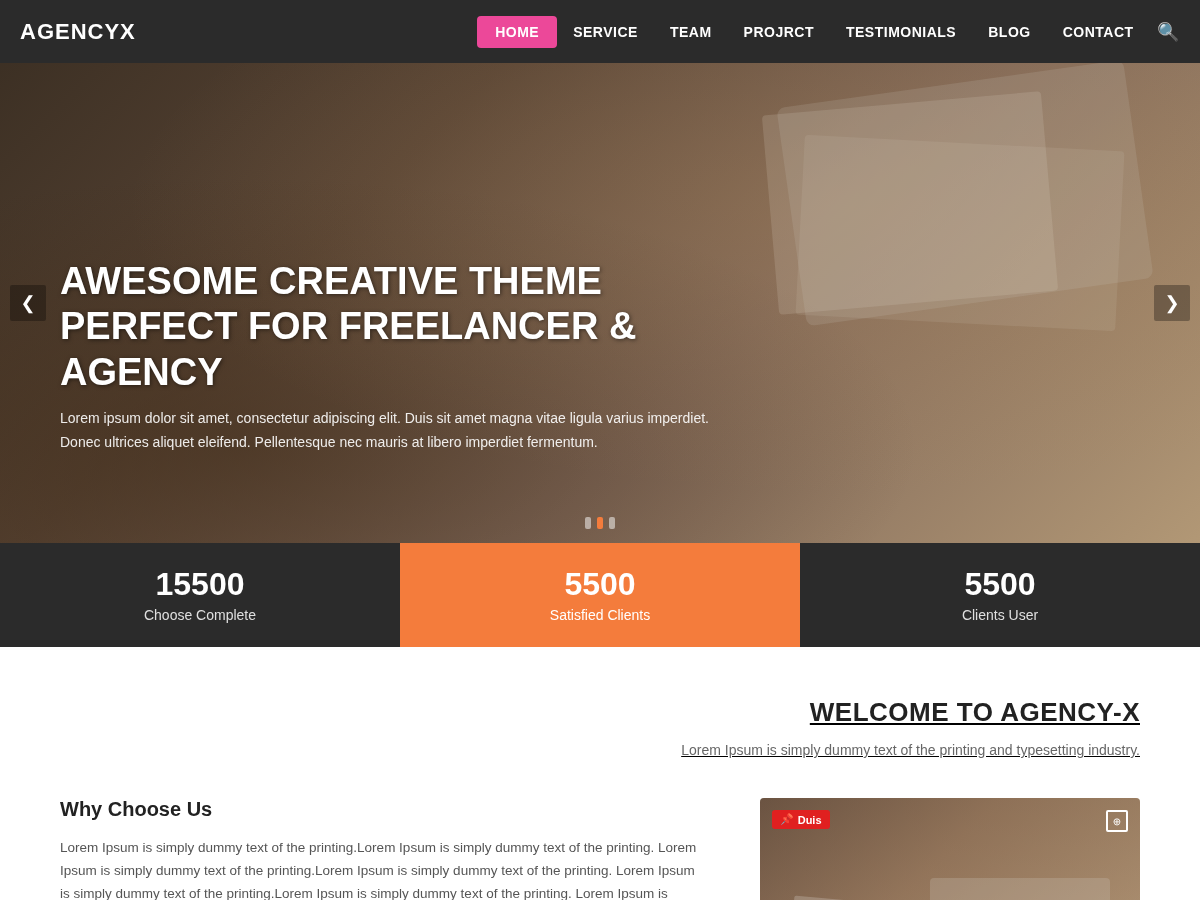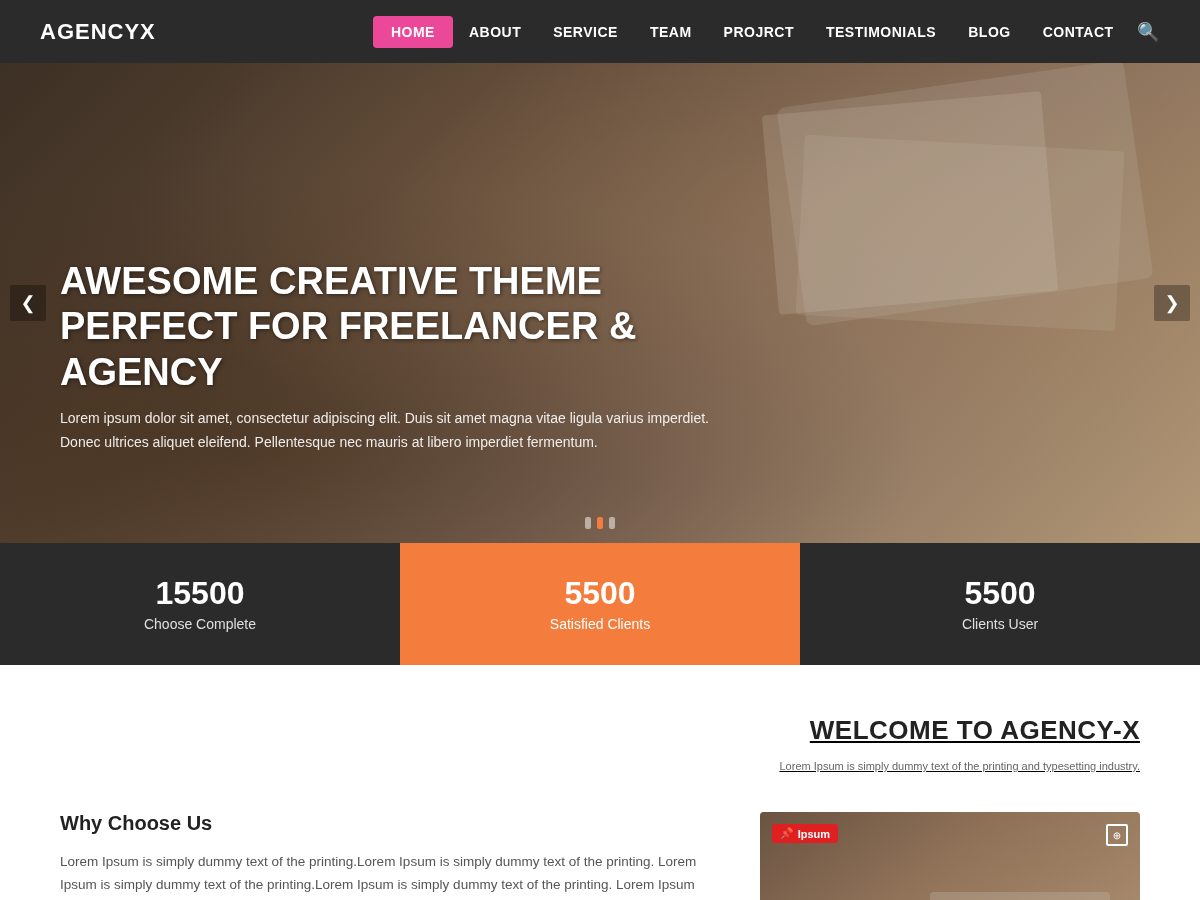--- a/index.html
+++ b/index.html
@@ -3,21 +3,21 @@
   <meta charset="utf-8">
   <style>
     * { margin: 0; padding: 0; box-sizing: border-box; }
     body { font-family: Arial, sans-serif; width: 1200px; overflow-x: hidden; background: #fff; }
 
     
     .navbar {
       background: #2b2b2b;
       display: flex;
       align-items: center;
-      padding: 0 40px;
+      padding: 0 20px;
       height: 63px;
       position: relative;
       z-index: 10;
     }
     .navbar-brand {
       color: #fff;
       font-size: 22px;
       font-weight: bold;
       letter-spacing: 1px;
       flex-shrink: 0;
@@ -168,21 +168,21 @@
     .dot {
       width: 6px; height: 12px;
       background: rgba(255,255,255,0.5);
       border-radius: 2px;
     }
     .dot.active { background: #f47c3c; }
 
     
     .stats-bar {
       display: flex;
-      height: 122px;
+      height: 104px;
       text-align: right;
     }
     .stat-item {
       flex: 1;
       display: flex;
       flex-direction: column;
       align-items: center;
       justify-content: center;
       background: #2b2b2b;
       color: #fff;
@@ -214,21 +214,21 @@
     .welcome-section h2 {
       font-size: 26px;
       font-weight: 900;
       color: #222;
       text-transform: uppercase;
       margin-bottom: 14px;
       letter-spacing: 0.5px;
     }
     .welcome-section p {
       color: #666;
-      font-size: 11px;
+      font-size: 14px;
     }
 
     
     .why-section {
       padding: 10px 60px 30px;
       display: flex;
       gap: 60px;
       align-items: flex-start;
     }
     .why-text {
@@ -310,23 +310,20 @@
 </head>
 <body>
 
 <nav class="navbar">
   <span class="navbar-brand">AGENCYX</span>
   <ul class="navbar-nav">
     <li class="active">
       <a href="#">HOME</a>
     </li>
     <li>
-      <a href="#">ABOUT</a>
-    </li>
-    <li>
       <a href="#">SERVICE</a>
     </li>
     <li>
       <a href="#">TEAM</a>
     </li>
     <li>
       <a href="#">PROJRCT</a>
     </li>
     <li>
       <a href="#">TESTIMONIALS</a>
@@ -391,19 +388,19 @@
 <div class="why-section">
   <div class="why-text">
     <h3>Why Choose Us</h3>
     <p>Lorem Ipsum is simply dummy text of the printing.Lorem Ipsum is simply dummy text of the printing. Lorem Ipsum is simply dummy text of the printing.Lorem Ipsum is simply dummy text of the printing. Lorem Ipsum is simply dummy text of the printing.Lorem Ipsum is simply dummy text of the printing. Lorem Ipsum is simply dummy text of the printing. Lorem Ipsum is simply dummy text of the printing.</p>
 
   </div>
   <div class="why-image">
     <div class="why-image-overlay"></div>
     <div class="save-badge">
       <span>📌</span>
-      <span>Ipsum</span>
+      <span>Duis</span>
     </div>
     <div class="expand-icon">⊕</div>
     <div class="laptop-sim"></div>
     <div class="book-sim"></div>
   </div>
 </div>
 
 </body></html>

